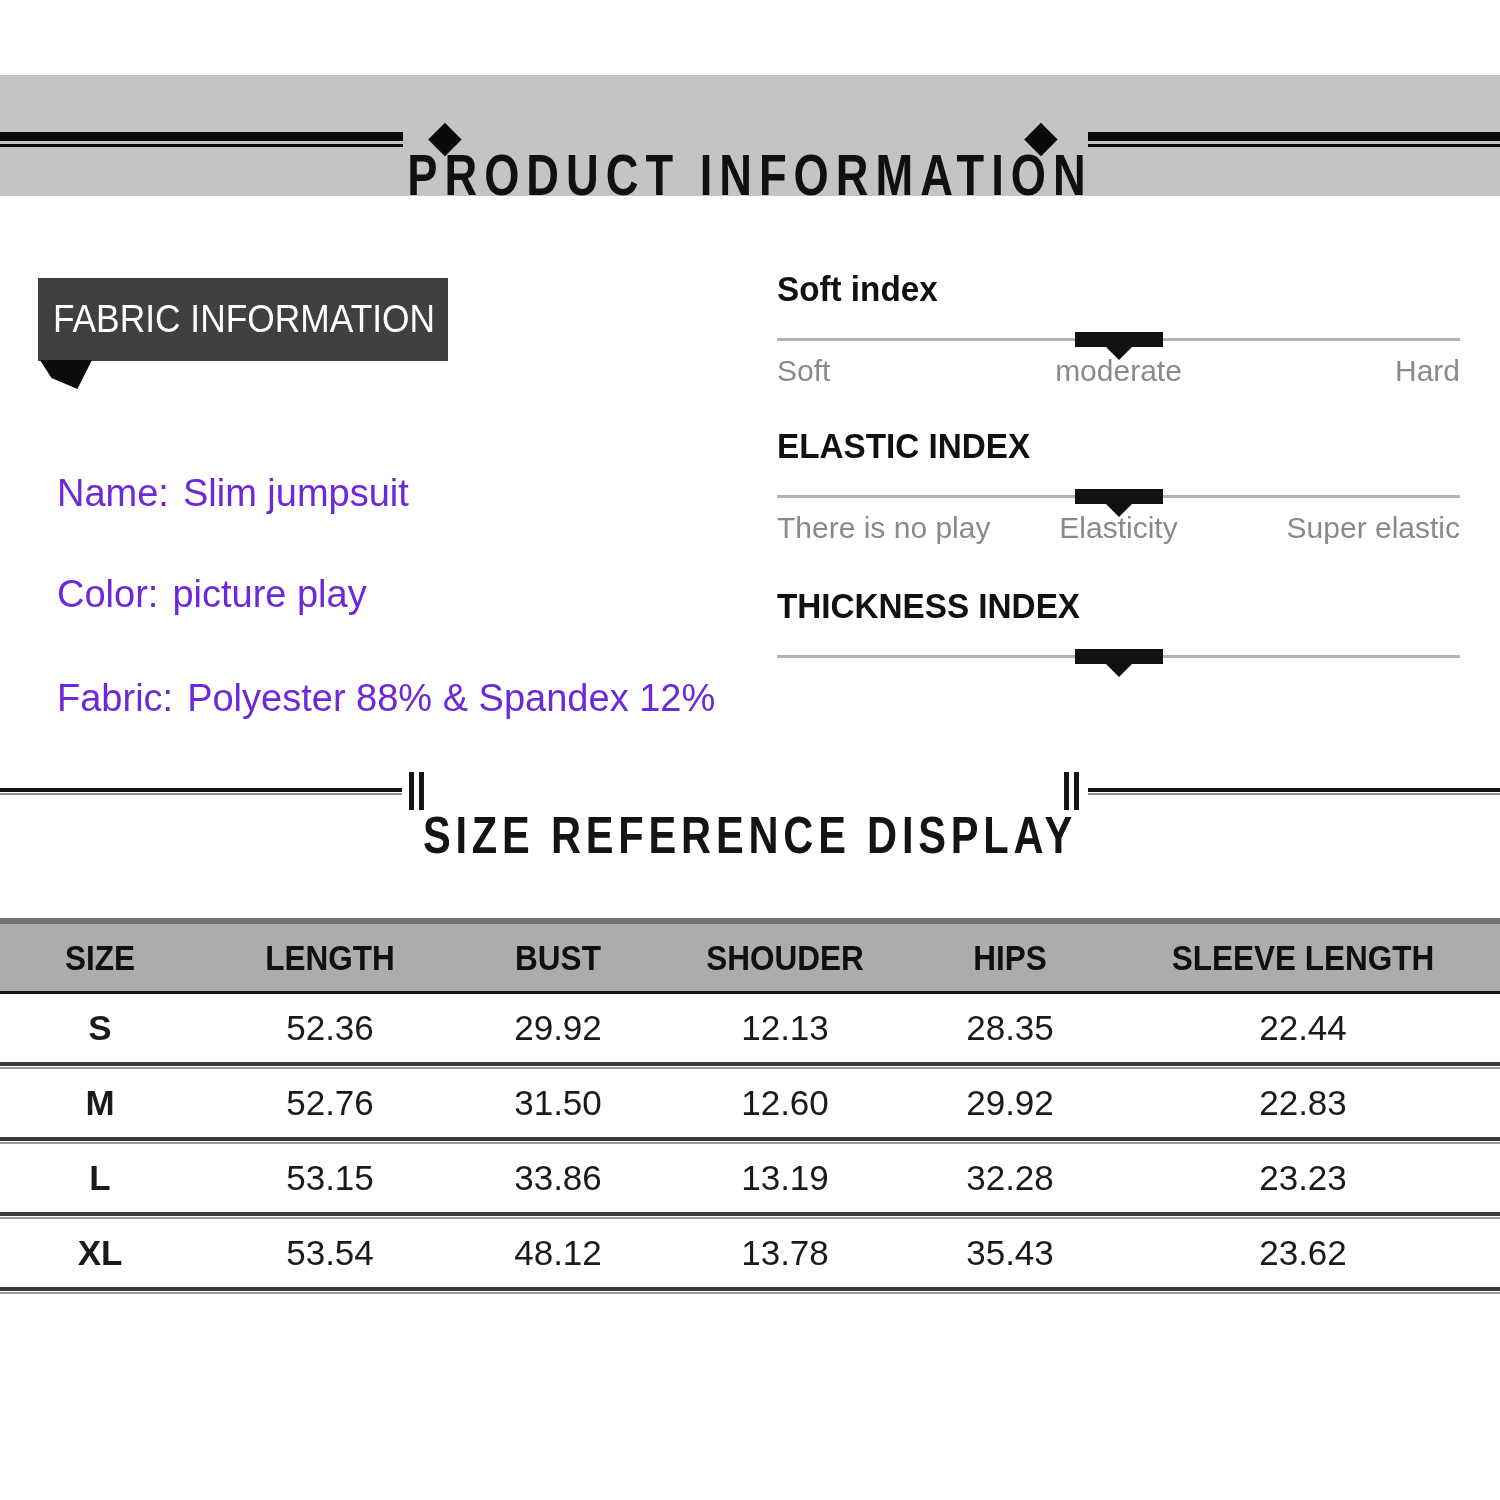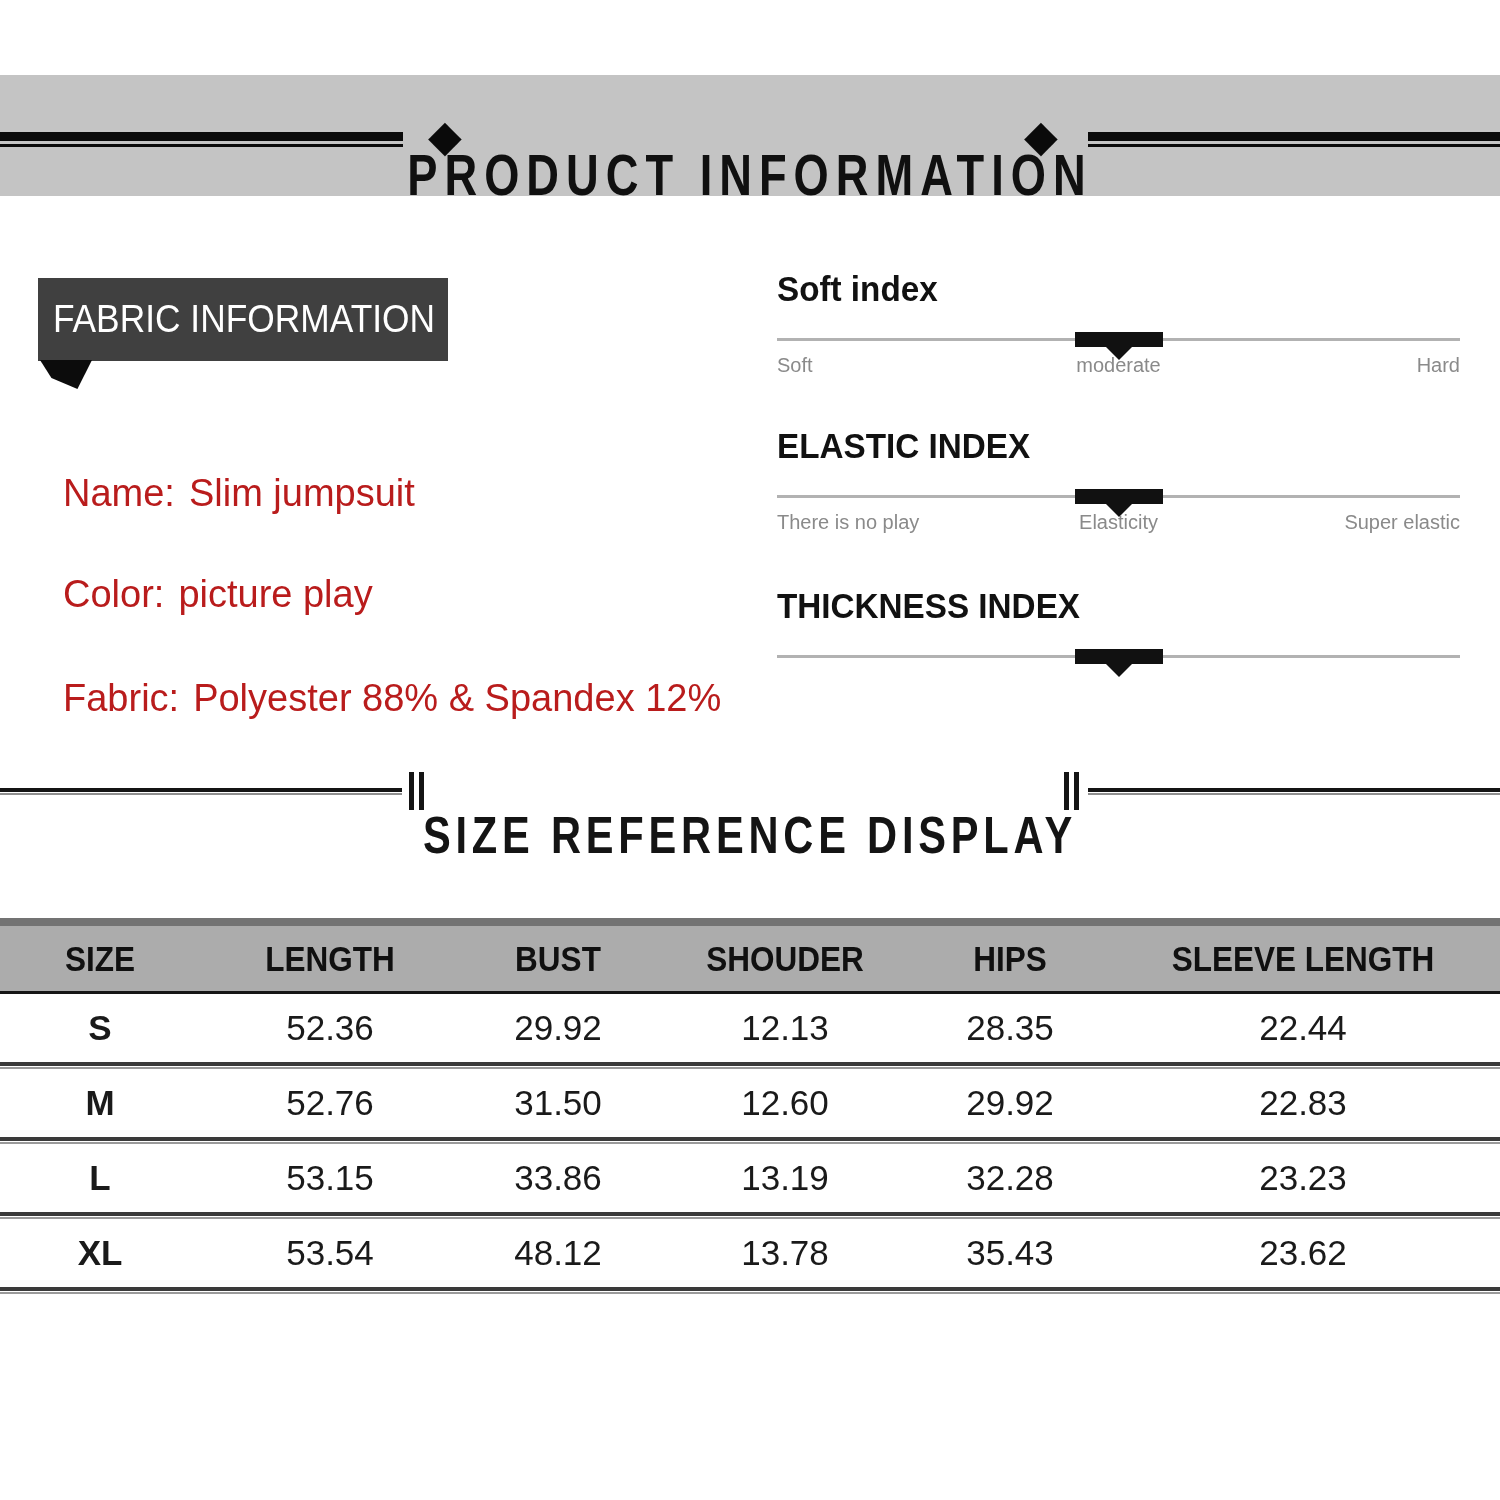--- a/index.html
+++ b/index.html
@@ -37,21 +37,21 @@
   }
   .fabric-tag-label {
     font-size:38px; padding-left:16px; white-space:nowrap;
     transform:scaleX(0.93); transform-origin:left center;
   }
   .tag-tail {
     position:absolute; left:2px; top:82px; width:52px; height:29px;
     background:#0c0c0c;
     clip-path:polygon(0 0, 100% 0, 72% 100%, 22% 62%);
   }
-  .field { position:absolute; left:63px; font-size:38px; line-height:46px; color:#b91c1c; white-space:nowrap; }
+  .field { position:absolute; left:57px; font-size:38px; line-height:46px; color:#6d28d9; white-space:nowrap; }
   .field .lab { margin-right:14px; }
   .field.f0 { top:432px; }
   .field.f1 { top:533px; }
   .field.f2 { top:637px; }
 
   
   .sliders { position:absolute; left:777px; top:255px; width:683px; height:470px; }
   .slider-group { position:absolute; left:0; width:683px; }
   .sg0 { top:13px; } .sg1 { top:170px; } .sg2 { top:330px; }
   .sg-title {
@@ -62,21 +62,21 @@
   .sg-handle {
     position:absolute; left:50%; top:-6px; transform:translateX(-50%);
     width:88px; height:15px; background:#111;
   }
   .sg-tri {
     position:absolute; left:50%; top:9px; transform:translateX(-50%);
     width:0; height:0;
     border-left:13px solid transparent; border-right:13px solid transparent;
     border-top:13px solid #111;
   }
-  .sg-labels { position:relative; margin-top:13px; height:38px; font-size:20px; color:#8a8a8a; }
+  .sg-labels { position:relative; margin-top:13px; height:38px; font-size:30px; color:#8a8a8a; }
   .sg-lab-left { position:absolute; left:0; white-space:nowrap; }
   .sg-lab-mid { position:absolute; left:0; width:100%; text-align:center; white-space:nowrap; }
   .sg-lab-right { position:absolute; right:0; white-space:nowrap; }
 
   
   .size-sec { position:absolute; left:0; top:755px; width:1500px; height:80px; }
   .size-line { position:absolute; top:33px; height:7px;
     background:linear-gradient(#141414 0 4px, #ffffff 4px 5px, #8f8f8f 5px 7px); }
   .size-line.left { left:0; width:402px; }
   .size-line.right { left:1088px; width:412px; }
@@ -87,21 +87,21 @@
   .size-title {
     position:absolute; top:7px; left:0; width:100%; text-align:center;
     font-size:52px; letter-spacing:6px; transform:scaleX(0.8);
     color:#141414; white-space:nowrap;
   }
 
   
   .size-table { position:absolute; left:0; top:918px; width:1500px; }
   .t-head {
     box-sizing:border-box; height:76px;
-    border-top:8px solid #737373; border-bottom:3px solid #161616;
+    border-top:6px solid #737373; border-bottom:3px solid #161616;
     background:#acacac;
     display:grid; grid-template-columns:200px 260px 196px 258px 192px 1fr;
     align-items:center;
   }
   .t-head span { text-align:center; font-weight:bold; font-size:35px; color:#101010; transform:scaleX(0.9); white-space:nowrap; }
   .t-row {
     height:68px; display:grid; grid-template-columns:200px 260px 196px 258px 192px 1fr;
     align-items:center; font-size:35px; color:#1a1a1a;
   }
   .t-row span { text-align:center; }

